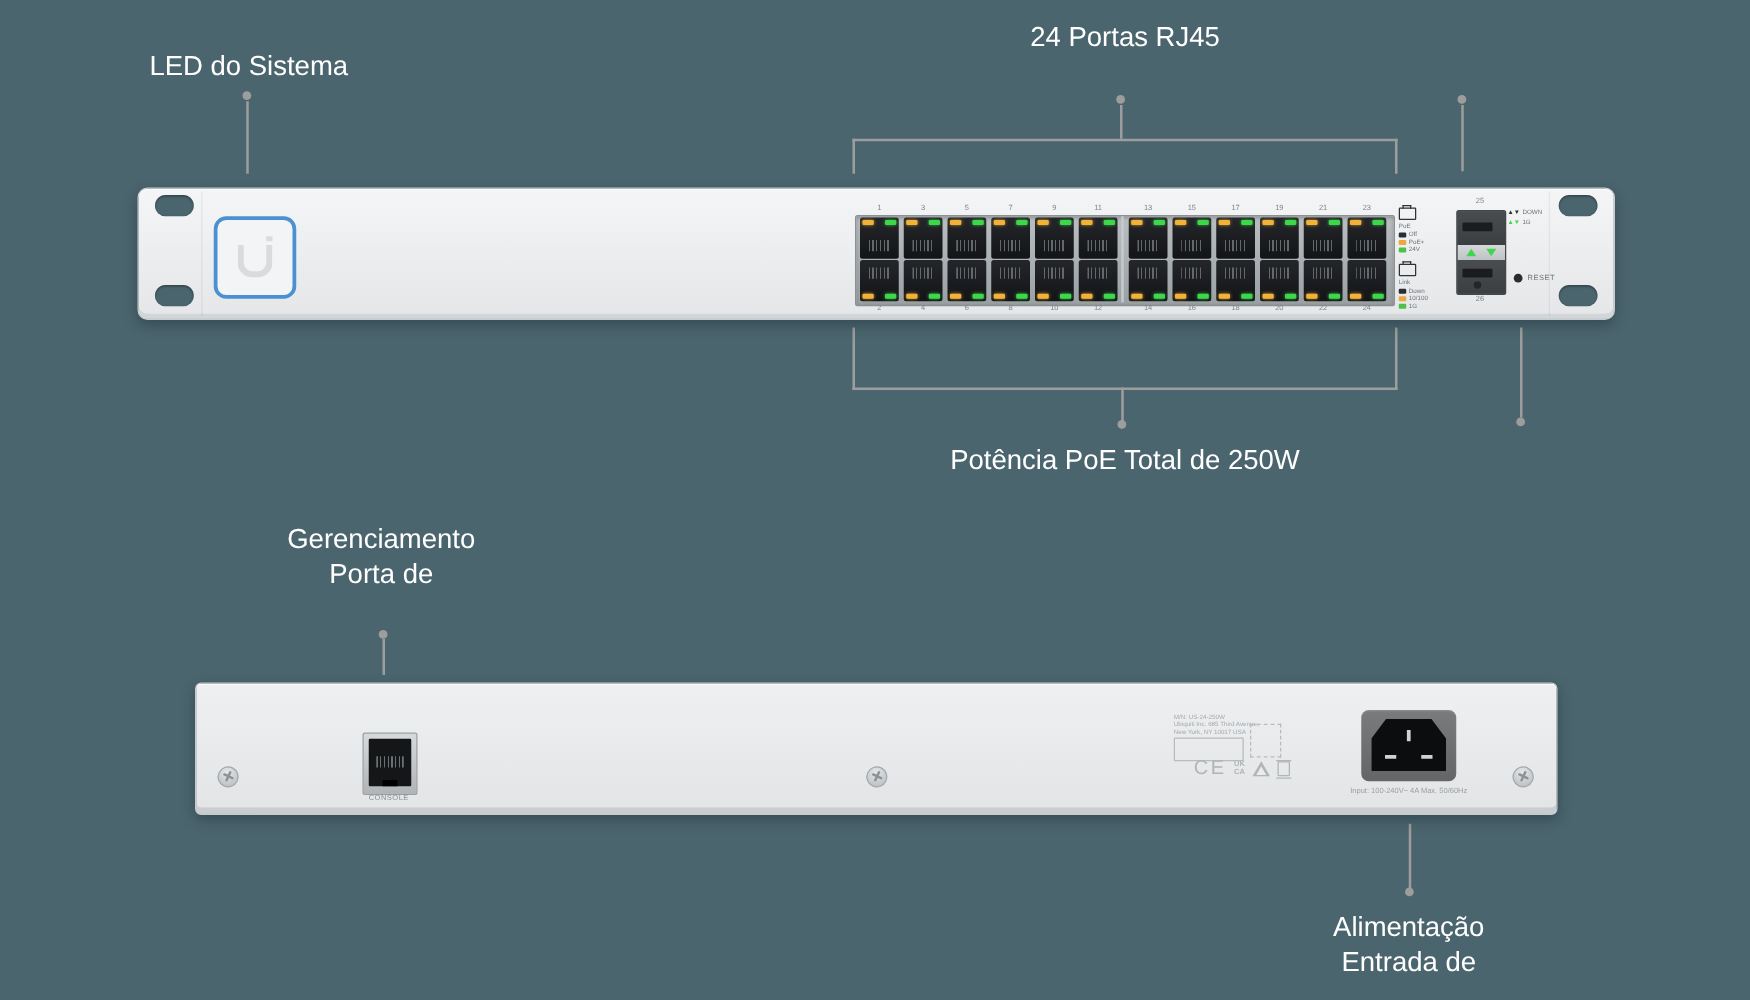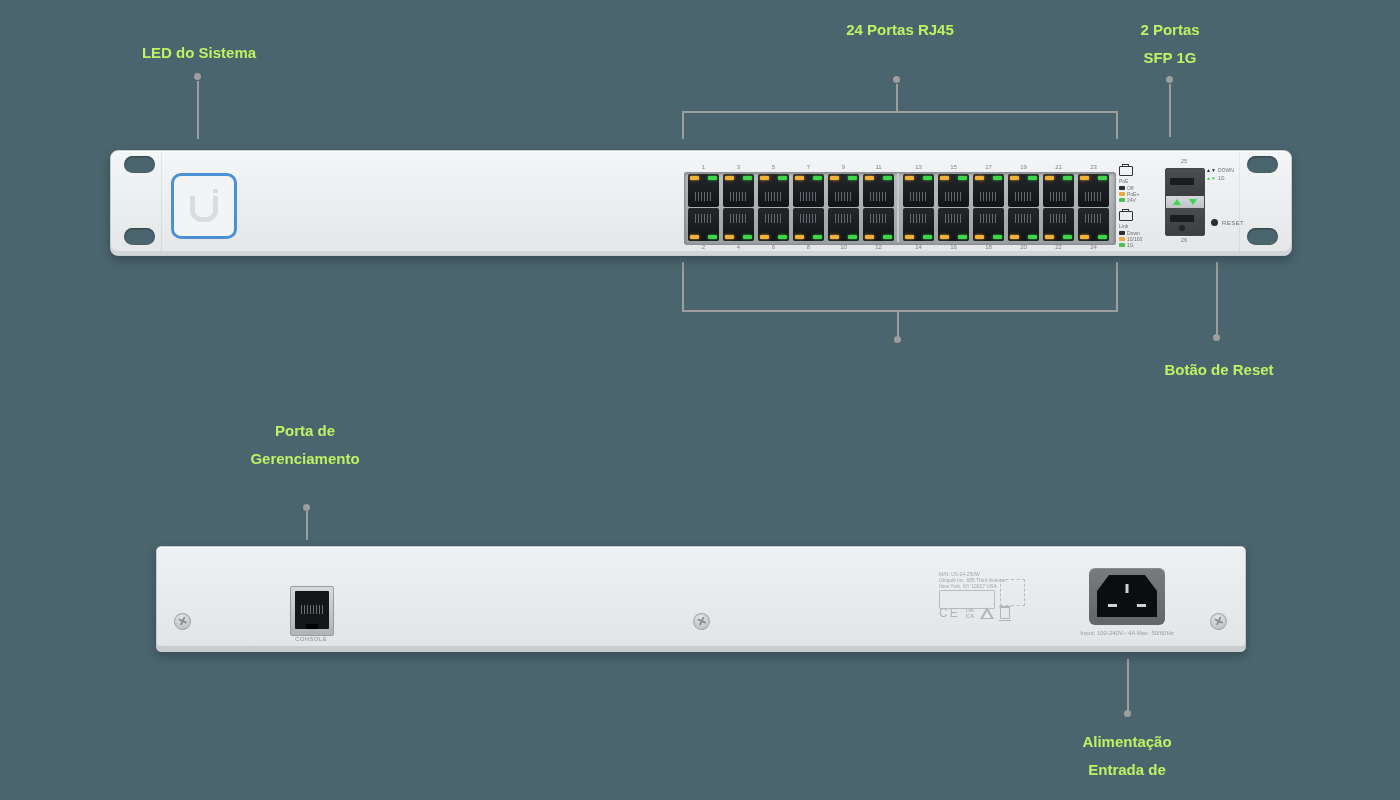--- a/index.html
+++ b/index.html
@@ -1,20 +1,20 @@
 <!DOCTYPE html>
 <html><head>
 <meta charset="utf-8">
 <style>
   html,body{margin:0;padding:0;}
   body{font-family:"Liberation Sans","DejaVu Sans",sans-serif;}
   .stage{position:relative;width:1400px;height:800px;background:#4b656e;overflow:hidden;}
 
   
-  .callout{position:absolute;text-align:center;font-size:15px;line-height:28px;color:#bef264;font-weight:700;}
+  .callout{position:absolute;text-align:center;font-size:22px;line-height:28px;color:#ffffff;font-weight:400;}
   .dot{position:absolute;width:7px;height:7px;border-radius:50%;background:#9d9d9d;}
   .vline{position:absolute;width:2px;background:#9d9d9d;}
   .bracket{position:absolute;border:2px solid #9d9d9d;}
   .bracket.top{border-bottom:none;}
   .bracket.bottom{border-top:none;}
 
   
   .front-panel{position:absolute;left:110px;top:150px;width:1180px;height:104px;
     background:linear-gradient(#f4f5f6,#e4e6e8);border:1px solid #c8ccce;border-radius:8px;
     box-shadow:inset 0 1px 0 #fbfcfc, inset 0 -4px 0 #d2d6d9, 0 4px 10px rgba(15,30,36,.35);}
@@ -94,21 +94,21 @@
   .console .led-r{right:5px;background:#3ed64b;}
   .console-jack::after{content:"";position:absolute;left:6px;right:6px;top:14px;height:9px;
     background:repeating-linear-gradient(90deg,#6b7076 0 1px,transparent 1px 3px);}
   .console-jack::before{content:"";position:absolute;left:11px;bottom:0;width:12px;height:5px;background:#000;}
   .console-label{position:absolute;left:104px;top:89px;width:100px;text-align:center;font-size:6px;color:#8a8f93;letter-spacing:.4px;}
 
   .reg-lines{position:absolute;left:782px;top:24px;font-size:5px;line-height:6px;color:#a4a9ad;}
   .reg-box1{position:absolute;left:782px;top:43px;width:54px;height:17px;border:1px solid #b7bcbf;border-radius:1px;}
   .reg-box2{position:absolute;left:843px;top:32px;width:23px;height:25px;border:1px dashed #b7bcbf;}
   .marks{position:absolute;left:782px;top:59px;display:flex;align-items:center;gap:6px;color:#b0b5b8;}
-  .mark-ce{font-size:12px;font-weight:normal;letter-spacing:2px;}
+  .mark-ce{font-size:16px;font-weight:normal;letter-spacing:2px;margin-left:16px;}
   .mark-ukca{font-size:6px;line-height:6px;font-weight:bold;text-align:center;}
   .mark-tri{position:relative;width:0;height:0;border-left:7px solid transparent;border-right:7px solid transparent;border-bottom:12px solid #b0b5b8;}
   .mark-tri::after{content:"";position:absolute;left:-4px;top:4px;width:0;height:0;
     border-left:4px solid transparent;border-right:4px solid transparent;border-bottom:7px solid #e9ebec;}
   .mark-bin{position:relative;width:8px;height:10px;border:1px solid #b0b5b8;border-radius:0 0 1px 1px;}
   .mark-bin::before{content:"";position:absolute;top:-2px;left:-2px;right:-2px;height:1px;background:#b0b5b8;}
   .mark-bin::after{content:"";position:absolute;bottom:-3px;left:-2px;right:-2px;height:1px;background:#b0b5b8;}
 
   .inlet{position:absolute;left:932px;top:21px;width:76px;height:57px;background:linear-gradient(#797b7d,#636567);border-radius:6px;box-shadow:inset 0 1px 1px rgba(255,255,255,.15);}
   .inlet-core{position:absolute;left:8px;right:8px;top:7px;bottom:8px;background:#0c0d0e;
@@ -129,40 +129,36 @@
   <span class="dot" style="left:194px;top:73px;"></span>
   <span class="vline" style="left:197px;top:81px;height:58px;"></span>
 
   <div class="callout" style="left:790px;top:16px;width:220px;">
     <div>24 Portas RJ45</div>
   </div>
   <span class="dot" style="left:893px;top:76px;"></span>
   <span class="vline" style="left:896px;top:84px;height:27px;"></span>
   <div class="bracket top" style="left:682px;top:111px;width:432px;height:26px;"></div>
 
-  <div class="callout" style="left:1070px;top:16px;width:200px;">
-    <div>2 Portas</div>
-    <div>SFP 1G</div>
-  </div>
   <span class="dot" style="left:1166px;top:76px;"></span>
   <span class="vline" style="left:1169px;top:84px;height:53px;"></span>
 
   <div class="bracket bottom" style="left:682px;top:262px;width:432px;height:48px;"></div>
   <span class="vline" style="left:897px;top:310px;height:27px;"></span>
   <span class="dot" style="left:894px;top:336px;"></span>
+  <div class="callout" style="left:750px;top:354px;width:300px;">
+    <div>Potência PoE Total de 250W</div>
+  </div>
 
   <span class="vline" style="left:1216px;top:262px;height:72px;"></span>
   <span class="dot" style="left:1213px;top:334px;"></span>
-  <div class="callout" style="left:1119px;top:356px;width:200px;">
-    <div>Botão de Reset</div>
-  </div>
 
   <div class="callout" style="left:195px;top:417px;width:220px;">
+    <div>Gerenciamento</div>
     <div>Porta de</div>
-    <div>Gerenciamento</div>
   </div>
   <span class="dot" style="left:303px;top:504px;"></span>
   <span class="vline" style="left:306px;top:511px;height:29px;"></span>
 
   <span class="vline" style="left:1127px;top:659px;height:52px;"></span>
   <span class="dot" style="left:1124px;top:710px;"></span>
   <div class="callout" style="left:1027px;top:728px;width:200px;">
     <div>Alimentação</div>
     <div>Entrada de</div>
   </div>

